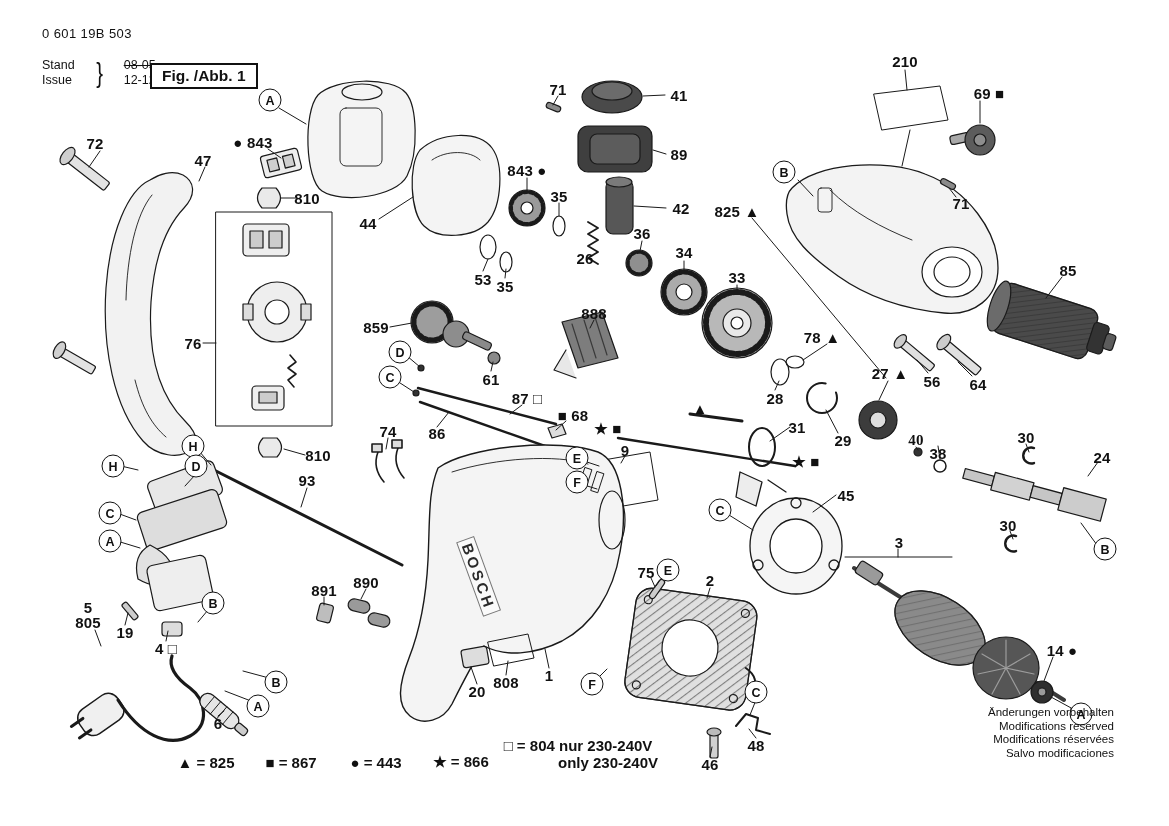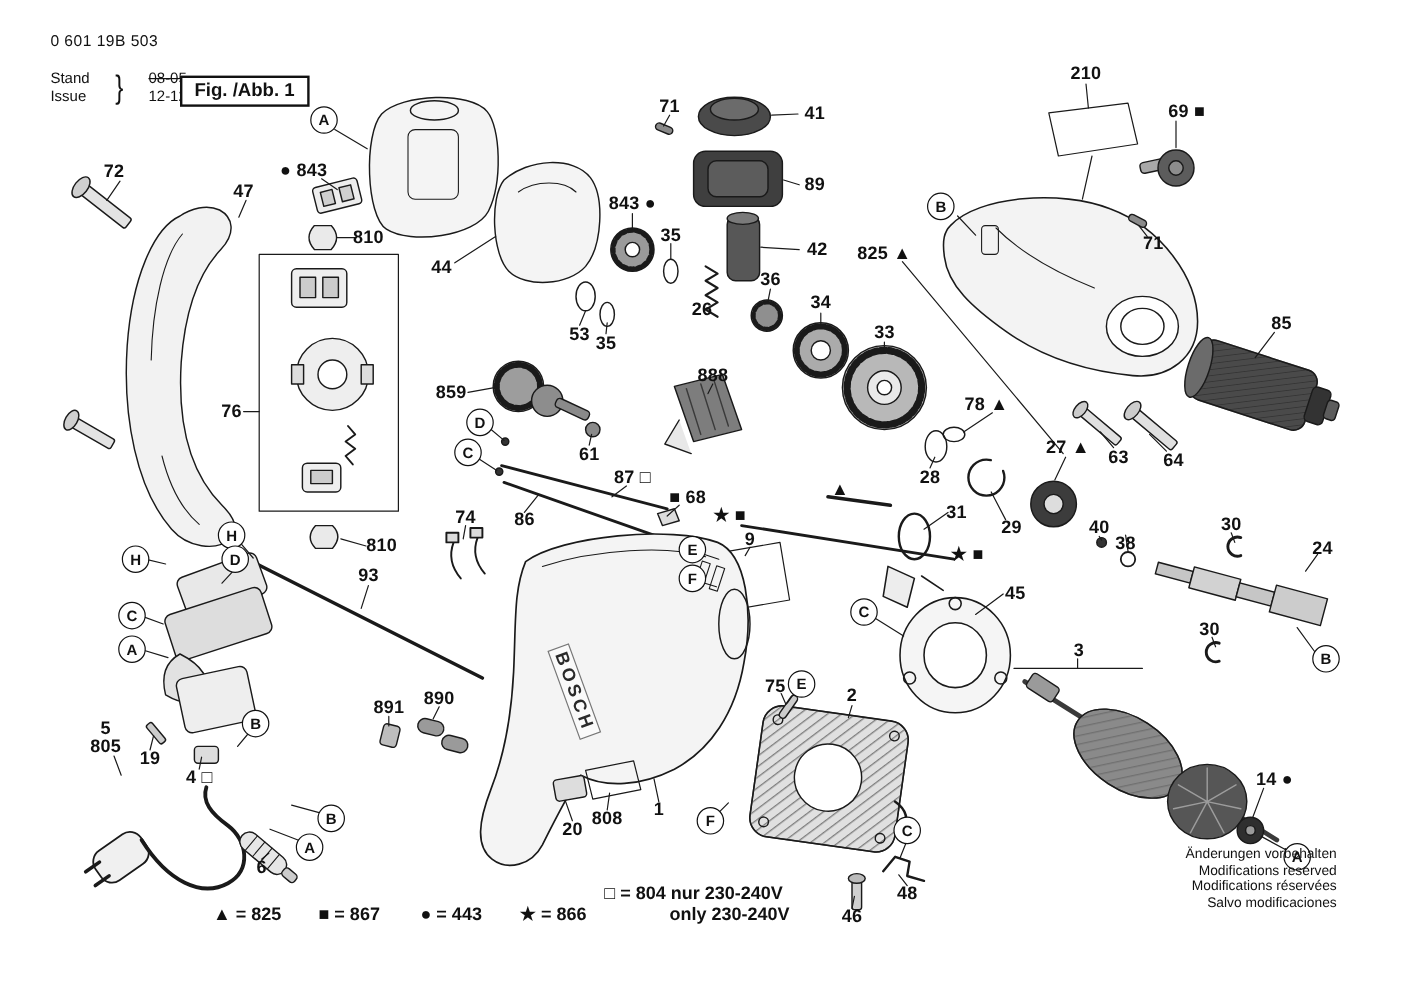--- a/index.html
+++ b/index.html
@@ -354,31 +354,31 @@
       <span class="part-label" style="left: 505px; top: 286px;">35</span>
       <span class="part-label" style="left: 376px; top: 327px;">859</span>
       <span class="part-label" style="left: 594px; top: 313px;">888</span>
       <span class="part-label" style="left: 737px; top: 211px;">825 ▲</span>
       <span class="part-label" style="left: 905px; top: 61px;">210</span>
       <span class="part-label" style="left: 989px; top: 93px;">69 ■</span>
       <span class="part-label" style="left: 961px; top: 203px;">71</span>
       <span class="part-label" style="left: 1068px; top: 270px;">85</span>
       <span class="part-label" style="left: 822px; top: 337px;">78 ▲</span>
       <span class="part-label" style="left: 890px; top: 373px;">27 ▲</span>
-      <span class="part-label" style="left: 932px; top: 381px;">63</span>
+      <span class="part-label" style="left: 932px; top: 381px;">56</span>
       <span class="part-label" style="left: 978px; top: 384px;">64</span>
       <span class="part-label" style="left: 193px; top: 343px;">76</span>
       <span class="part-label" style="left: 491px; top: 379px;">61</span>
       <span class="part-label" style="left: 527px; top: 398px;">87 □</span>
       <span class="part-label" style="left: 573px; top: 415px;">■ 68</span>
       <span class="part-label" style="left: 700px; top: 408px;">▲</span>
       <span class="part-label" style="left: 775px; top: 398px;">28</span>
       <span class="part-label" style="left: 797px; top: 427px;">31</span>
       <span class="part-label" style="left: 843px; top: 440px;">29</span>
-      <span class="part-label" style="left: 916px; top: 440px;">40</span>
+      <span class="part-label" style="left: 916px; top: 440px; font-family: Liberation Serif, serif;">40</span>
       <span class="part-label" style="left: 938px; top: 453px;">38</span>
       <span class="part-label" style="left: 1026px; top: 437px;">30</span>
       <span class="part-label" style="left: 1102px; top: 457px;">24</span>
       <span class="part-label" style="left: 1008px; top: 525px;">30</span>
       <span class="part-label" style="left: 318px; top: 455px;">810</span>
       <span class="part-label" style="left: 388px; top: 431px;">74</span>
       <span class="part-label" style="left: 437px; top: 433px;">86</span>
       <span class="part-label" style="left: 625px; top: 450px;">9</span>
       <span class="part-label" style="left: 608px; top: 429px;">★ ■</span>
       <span class="part-label" style="left: 806px; top: 462px;">★ ■</span>

